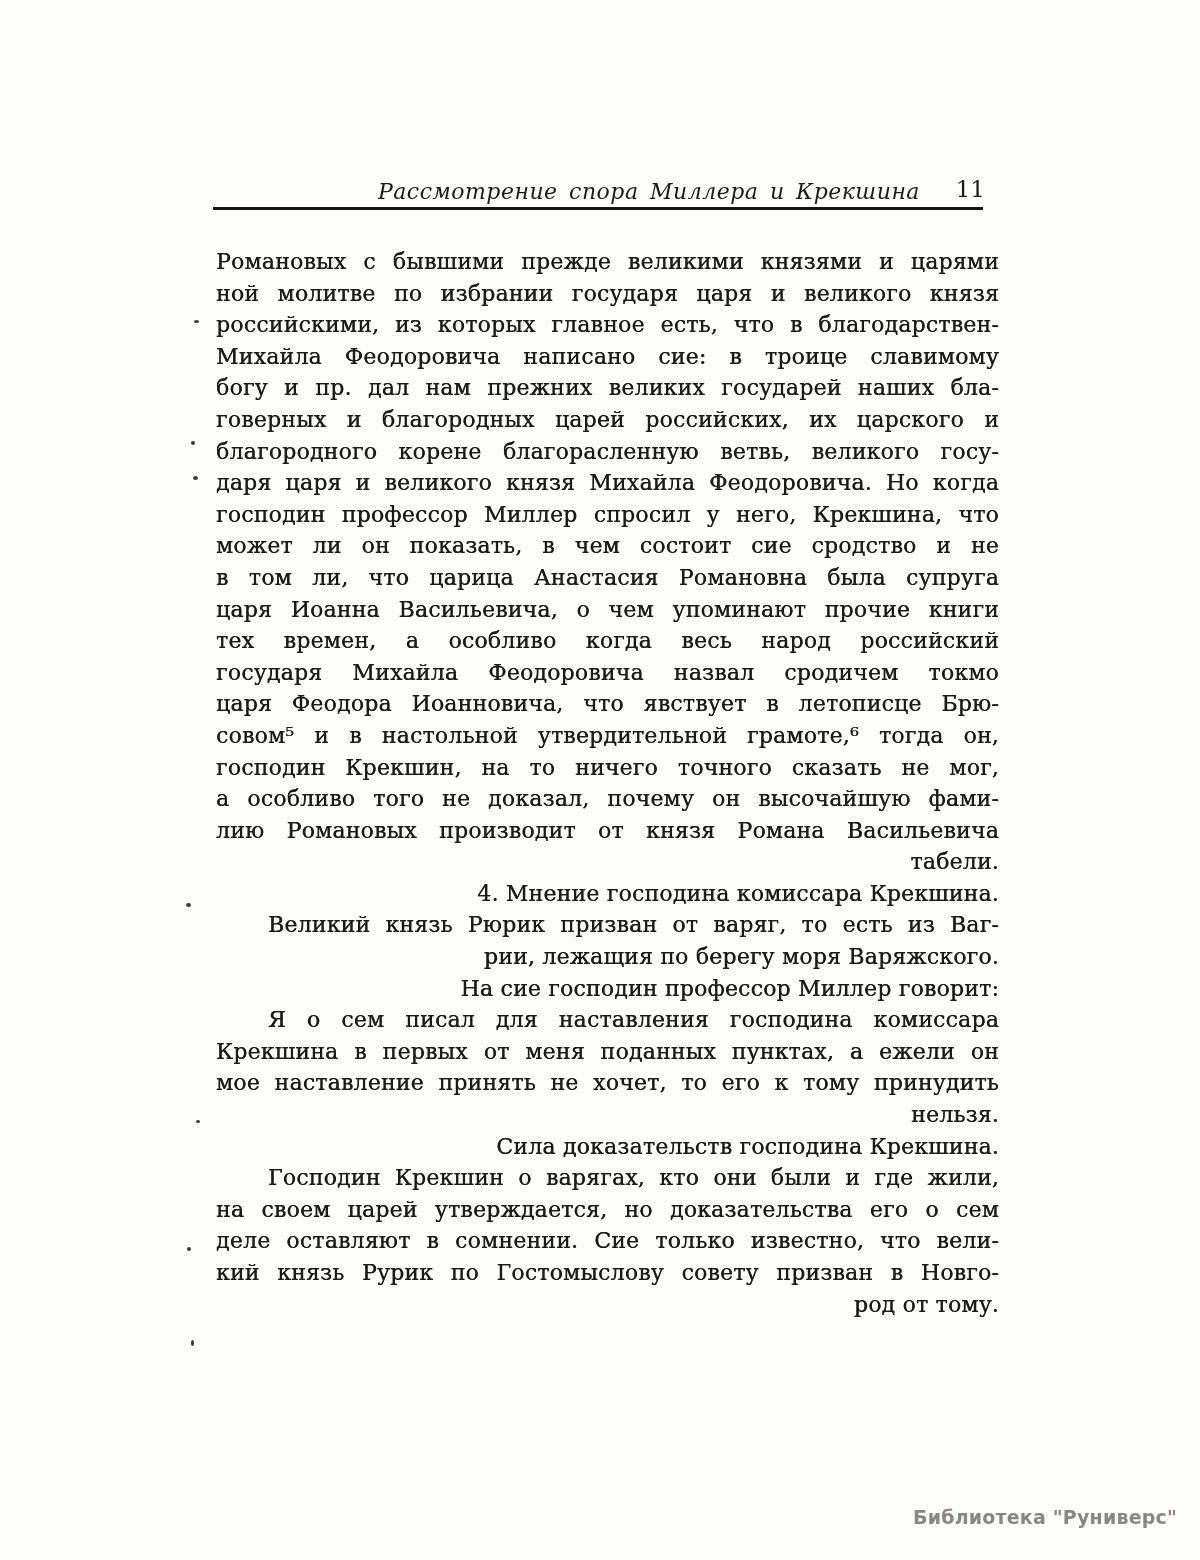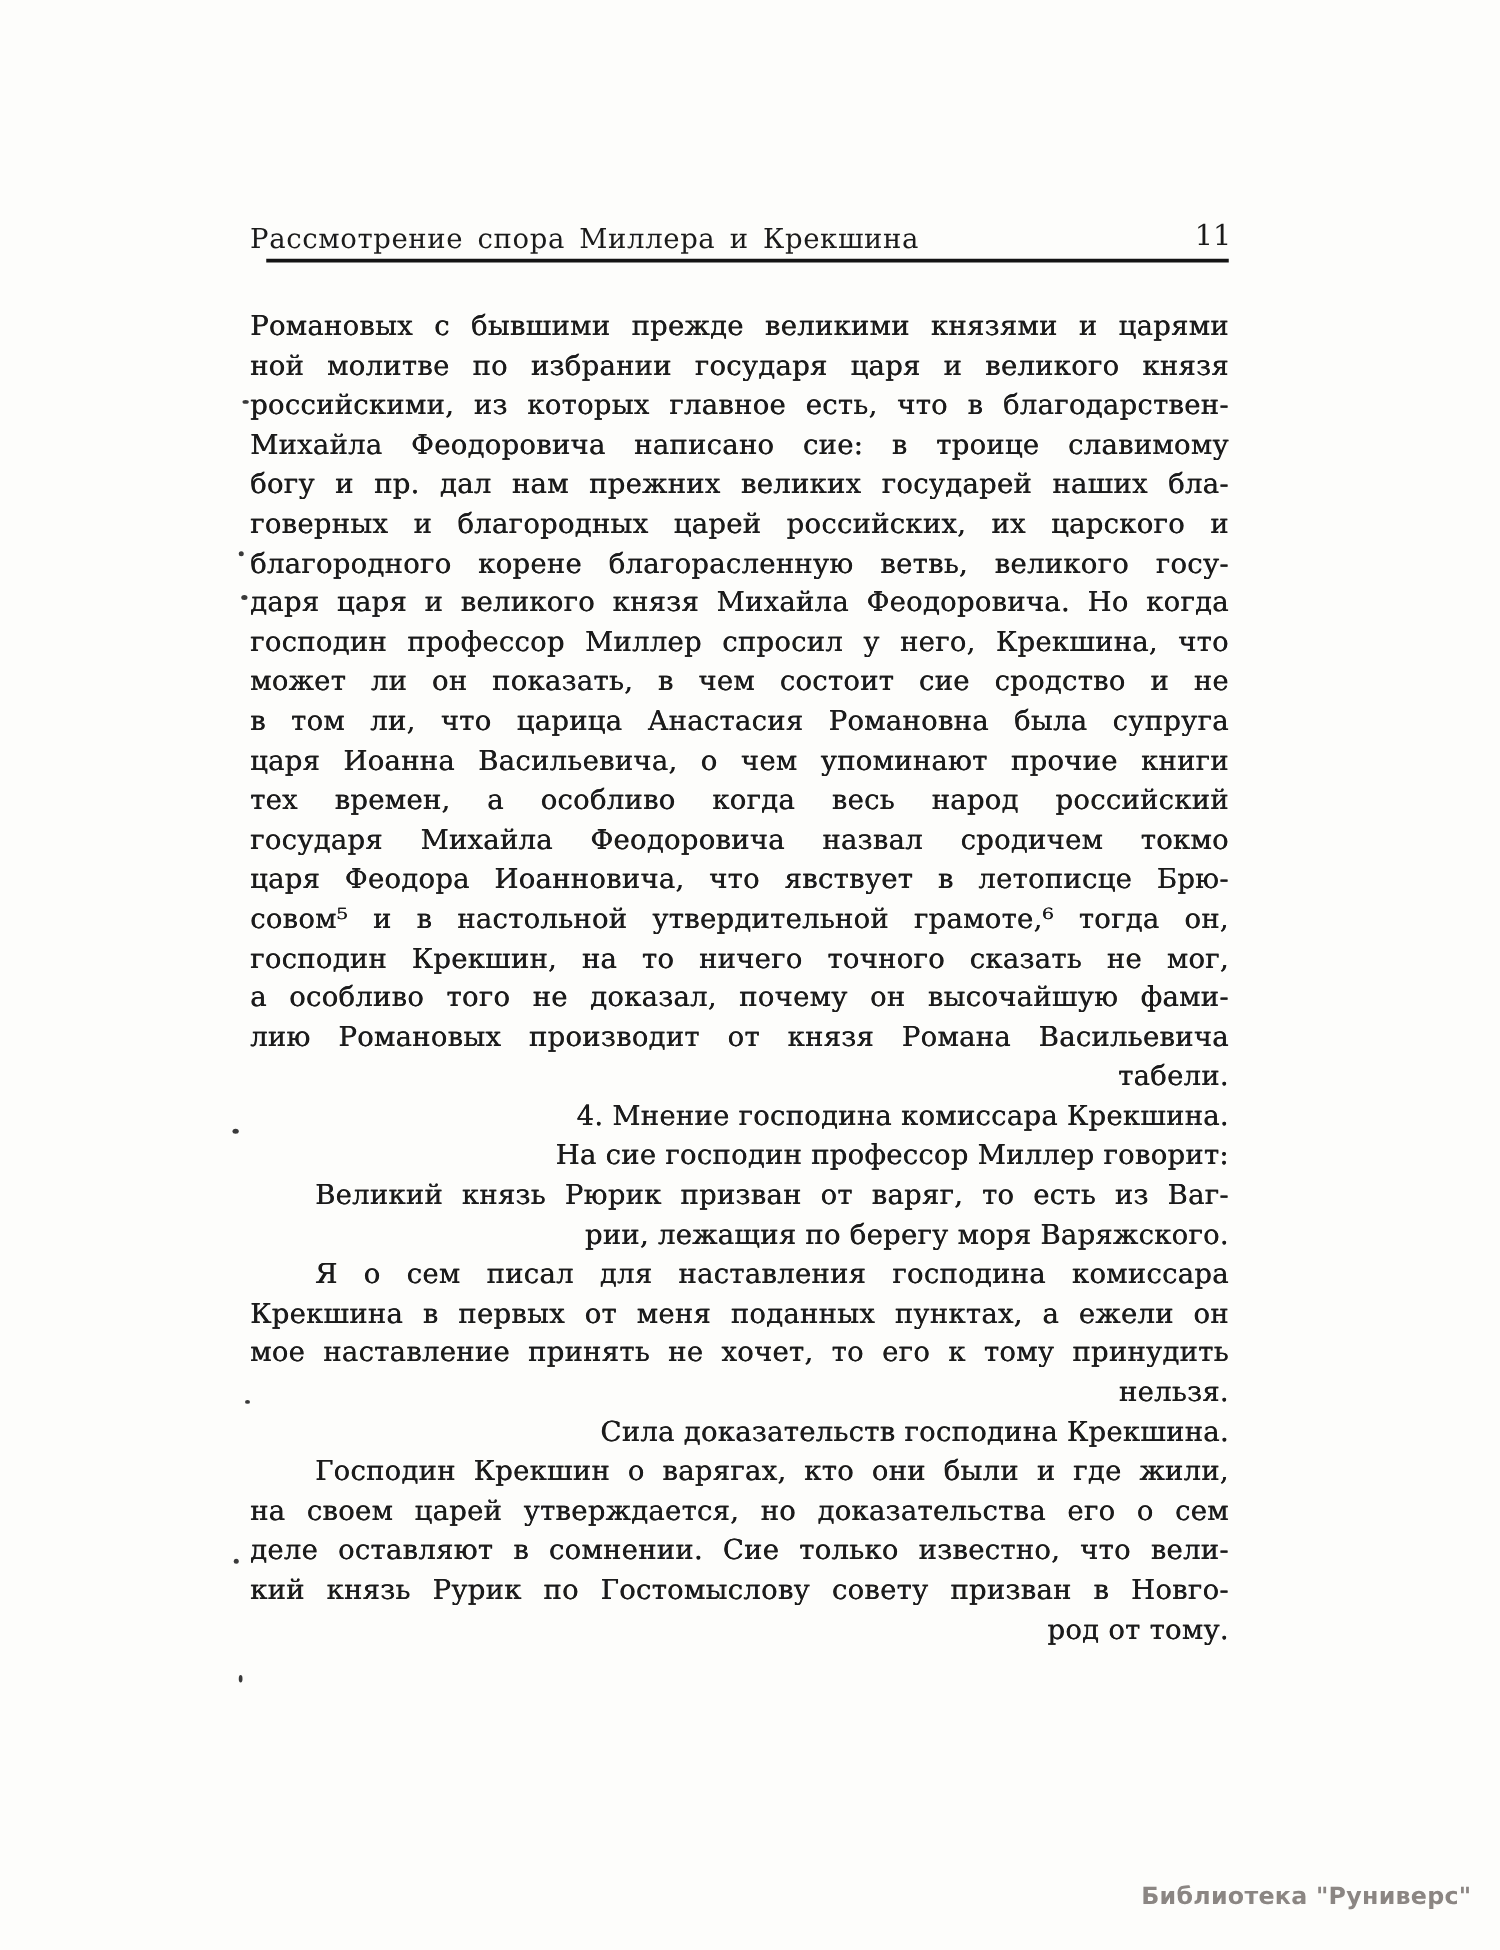--- a/index.html
+++ b/index.html
@@ -14,21 +14,22 @@
     background: #fdfdfb;
     font-family: "DejaVu Serif", serif;
     color: #1b1b1b;
     overflow: hidden;
   }
   .running-head {
     position: absolute;
     top: 179px;
     left: 200px;
     width: 720px;
-    text-align: left;
+    text-align: right;
+    font-style: italic;
     font-size: 22px;
     letter-spacing: 0.5px;
     word-spacing: 4px;
     white-space: nowrap;
   }
   .page-number {
     position: absolute;
     top: 176px;
     left: 930px;
     width: 55px;
@@ -39,21 +40,21 @@
     position: absolute;
     top: 207px;
     left: 213px;
     width: 770px;
     height: 3px;
     background: #141414;
   }
   .body-text {
     position: absolute;
     top: 246px;
-    left: 200px;
+    left: 216px;
     width: 783px;
     font-size: 22px;
     line-height: 31.6px;
     letter-spacing: 0.2px;
     text-shadow: 0.3px 0 0 currentColor;
   }
   .para { margin: 0; padding: 0; }
   .line { height: 31.6px; }
   .line.j {
     text-align: justify;
@@ -109,25 +110,25 @@
         <div class="line j">совом⁵ и в настольной утвердительной грамоте,⁶ тогда он,</div>
         <div class="line j">господин Крекшин, на то ничего точного сказать не мог,</div>
         <div class="line j">а особливо того не доказал, почему он высочайшую фами-</div>
         <div class="line j">лию Романовых производит от князя Романа Васильевича</div>
         <div class="line l">табели.</div>
       </div>
       <div class="para">
         <div class="line l ind">4. Мнение господина комиссара Крекшина.</div>
       </div>
       <div class="para">
-        <div class="line l ind">На сие господин профессор Миллер говорит:</div>
+        <div class="line j ind">Великий князь Рюрик призван от варяг, то есть из Ваг-</div>
+        <div class="line l">рии, лежащия по берегу моря Варяжского.</div>
       </div>
       <div class="para">
-        <div class="line j ind">Великий князь Рюрик призван от варяг, то есть из Ваг-</div>
-        <div class="line l">рии, лежащия по берегу моря Варяжского.</div>
+        <div class="line l ind">На сие господин профессор Миллер говорит:</div>
       </div>
       <div class="para">
         <div class="line j ind">Я о сем писал для наставления господина комиссара</div>
         <div class="line j">Крекшина в первых от меня поданных пунктах, а ежели он</div>
         <div class="line j">мое наставление принять не хочет, то его к тому принудить</div>
         <div class="line l">нельзя.</div>
       </div>
       <div class="para">
         <div class="line l ind">Сила доказательств господина Крекшина.</div>
       </div>

